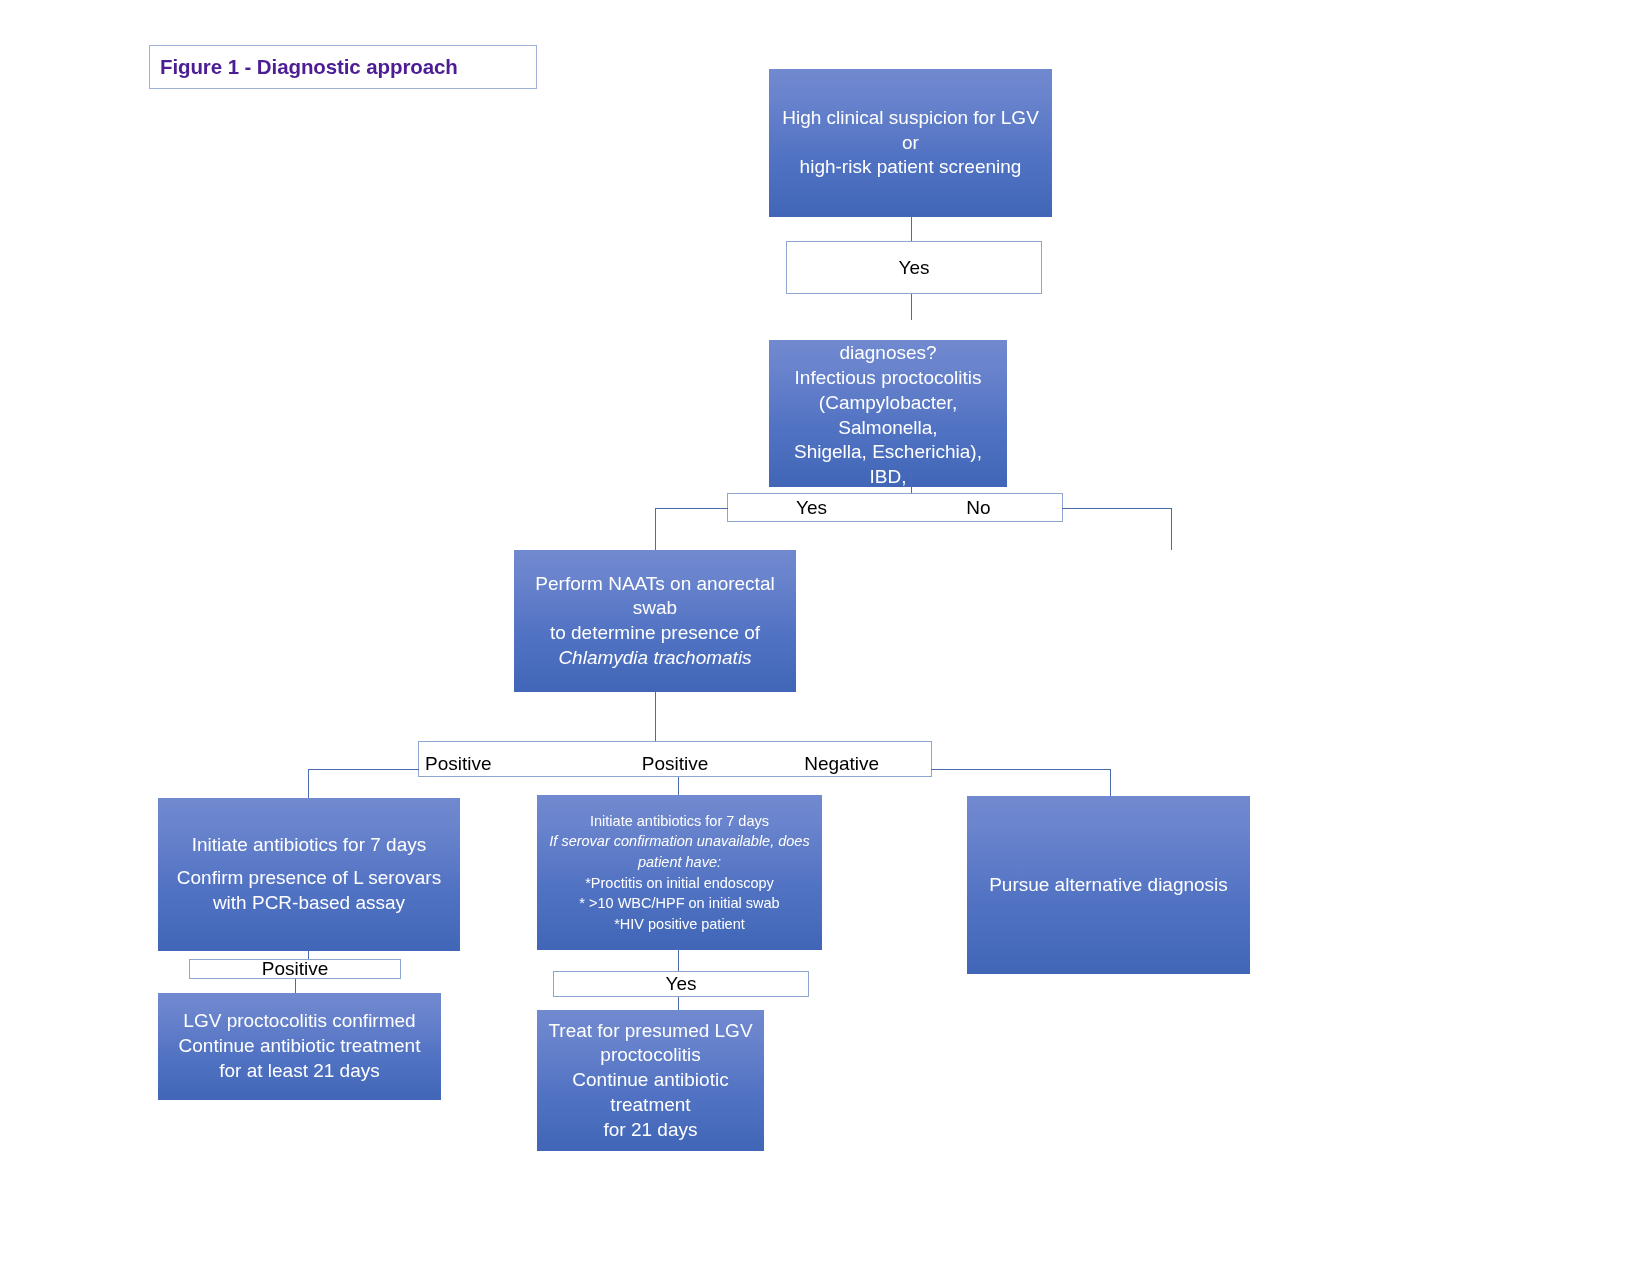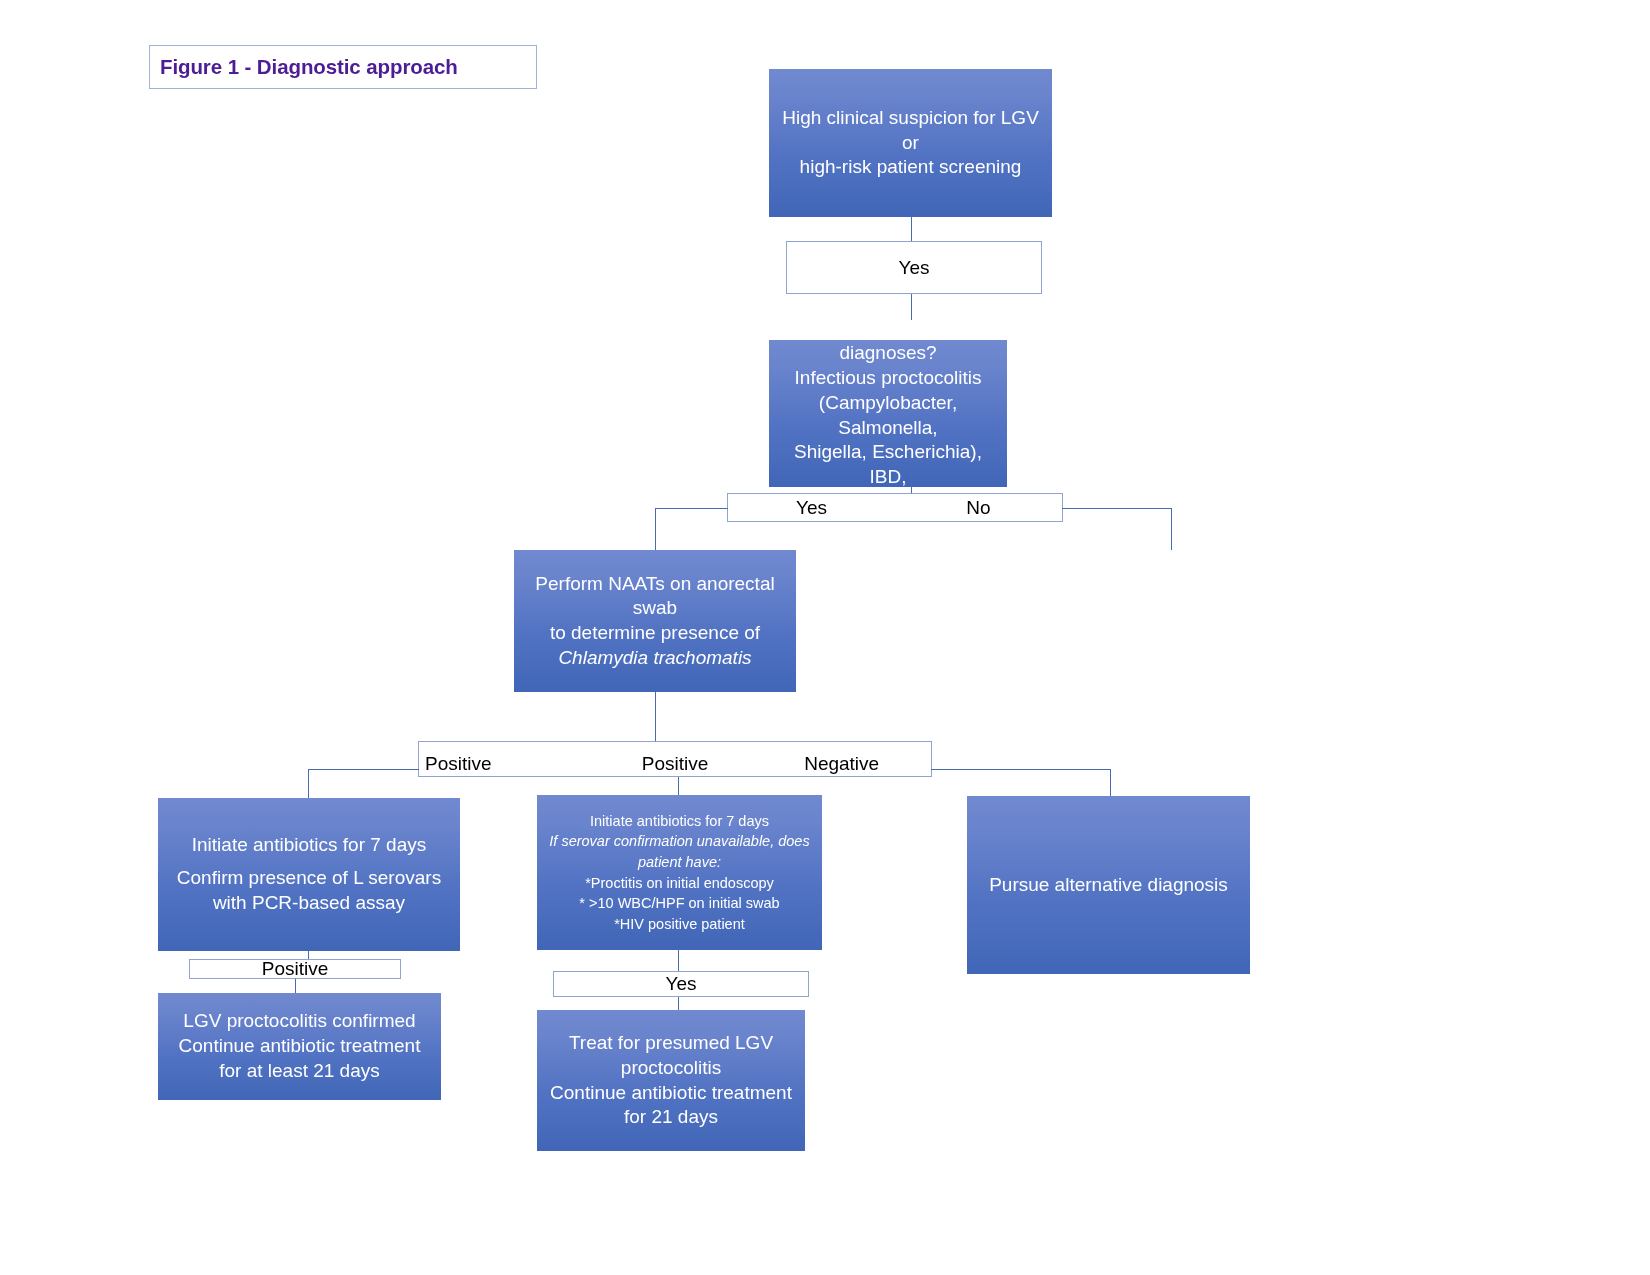--- a/index.html
+++ b/index.html
@@ -210,21 +210,21 @@
   </div>
 
   <div class="vline" style="left:678px; top:950px; height:22px;"></div>
 
   <div class="lbox" style="left:553px; top:971px; width:256px; height:26px;">
     <div class="cell">Yes</div>
   </div>
 
   <div class="vline" style="left:678px; top:997px; height:13px;"></div>
 
-  <div class="pbox" style="left:537px; top:1010px; width:268px; height:141px;">
+  <div class="pbox" style="left:537px; top:1010px; width:227px; height:141px;">
     <div class="lines">
       <span class="l">Treat for presumed LGV</span>
       <span class="l">proctocolitis</span>
       <span class="l">Continue antibiotic treatment</span>
       <span class="l">for 21 days</span>
     </div>
   </div>
 
 </div>
 

